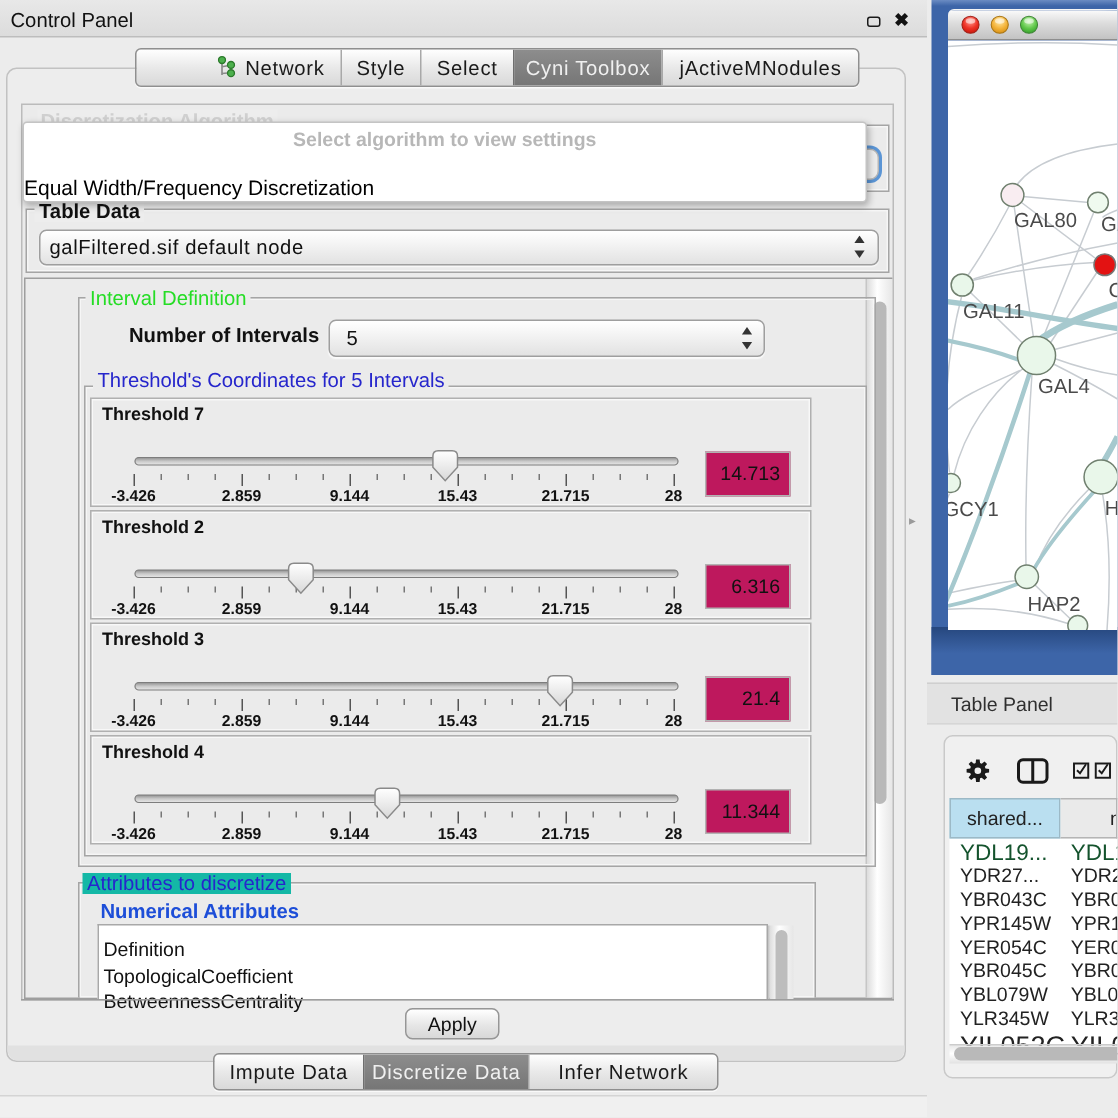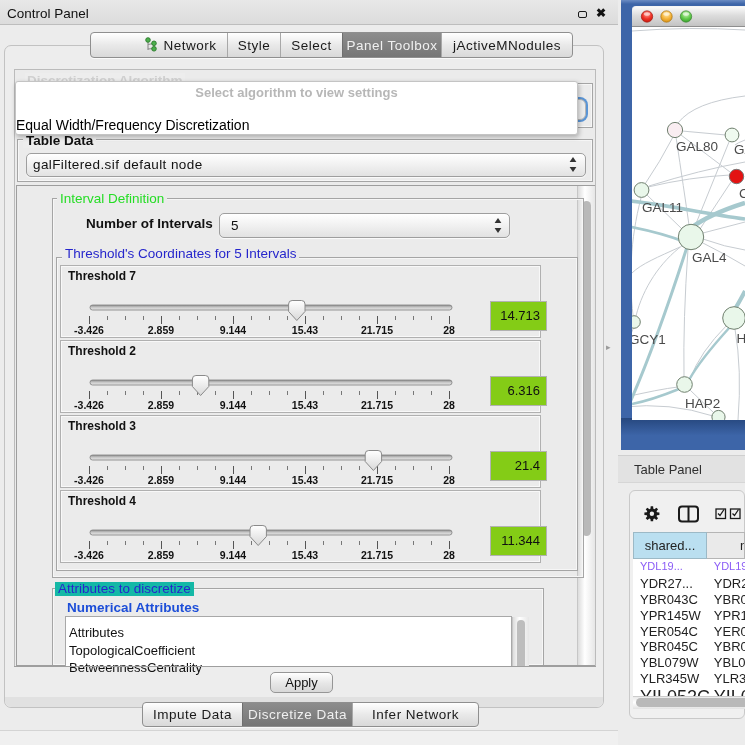--- a/index.html
+++ b/index.html
@@ -9,21 +9,21 @@
   .gb{position:absolute;border:1px solid #a5a5a5;box-shadow:inset 0 0 0 1px #f6f6f6;}
   .gblabel{position:absolute;background:#ededed;padding:0 3px;font-size:13.5px;line-height:14px;}
   .combo{position:absolute;border:1px solid #9e9e9e;border-radius:5px;background:linear-gradient(#ffffff,#f2f2f2 45%,#e2e2e2);box-shadow:0 1px 1px rgba(255,255,255,.8);}
   .combotext{position:absolute;font-size:13.5px;letter-spacing:0.4px;color:#111;}
   .tabbar{position:absolute;display:flex;border:1px solid #8f8f8f;border-radius:4px;background:linear-gradient(#ffffff,#e9e9e9 50%,#d9d9d9);overflow:hidden;box-shadow:0 1px 0 rgba(255,255,255,.7);}
   .tab{height:100%;display:flex;align-items:center;justify-content:center;font-size:13.5px;letter-spacing:0.5px;color:#1a1a1a;border-left:1px solid #a8a8a8;box-sizing:border-box;}
   .tab:first-child{border-left:none;}
   .tabsel{background:linear-gradient(#8d8d8d,#767676);color:#f0f0f0;border-left:1px solid #6f6f6f;}
   .thbox{position:absolute;left:60px;width:479px;height:71px;border:1px solid #b0b0b0;box-shadow:inset 0 0 0 1px #f8f8f8;background:#ebebeb;}
   .thlabel{position:absolute;left:7px;top:3px;font-size:12px;font-weight:bold;color:#111;}
-  .valfield{position:absolute;left:429px;top:35px;width:49px;height:28px;border:1px solid #b2b2b2;background:#84cc16;font-size:13px;color:#111;text-align:right;line-height:28px;padding-right:6px;box-sizing:content-box;}
+  .valfield{position:absolute;left:409px;top:35px;width:49px;height:28px;border:1px solid #b2b2b2;background:#be185d;font-size:13px;color:#111;text-align:right;line-height:28px;padding-right:6px;box-sizing:content-box;}
   .vsbtrack{position:absolute;background:linear-gradient(to right,#dcdcdc,#ffffff 40%,#e6e6e6);border-left:1px solid #c6c6c6;}
   .item{font-size:13px;color:#111;line-height:14px;}
 </style>
 </head>
 <body>
 <div id="root">
 
   <div class="abs" style="left:0;top:0;width:618px;height:25px;background:linear-gradient(#e8e8e8,#dcdcdc);border-bottom:1px solid #bdbdbd;box-sizing:border-box;"></div>
   <div class="abs" style="left:7px;top:6px;font-size:13.5px;color:#111;">Control Panel</div>
   <div class="abs" style="left:578px;top:11px;width:7px;height:5px;border:1.6px solid #1a1a1a;border-radius:2px;"></div>
@@ -45,21 +45,21 @@
     <div class="tab" style="width:92px;">
       <svg width="13" height="16" viewBox="0 0 13 16" style="margin-right:5px;">
         <path d="M3 3 L3 13 M3 7.5 L8.5 6.5 M3 12 L8.5 11.5" stroke="#8a8a8a" stroke-width="1.1" fill="none"></path>
         <circle cx="3" cy="3" r="2.3" fill="#4db04d" stroke="#2c7a2c" stroke-width="0.9"></circle>
         <circle cx="9" cy="6.3" r="2.3" fill="#4db04d" stroke="#2c7a2c" stroke-width="0.9"></circle>
         <circle cx="9" cy="11.8" r="2.3" fill="#4db04d" stroke="#2c7a2c" stroke-width="0.9"></circle>
       </svg>
       Network</div>
     <div class="tab" style="width:53px;">Style</div>
     <div class="tab" style="width:62px;">Select</div>
-    <div class="tab tabsel" style="width:99px;">Panel Toolbox</div>
+    <div class="tab tabsel" style="width:99px;">Cyni Toolbox</div>
     <div class="tab" style="width:131px;">jActiveMNodules</div>
   </div>
 
   <div class="gb" style="left:17px;top:83px;width:574px;height:43px;"></div>
   <div class="abs" style="left:25px;top:73px;font-size:13.5px;font-weight:bold;color:#d0d0d0;background:#ededed;padding:0 2px;">Discretization Algorithm</div>
   <div class="abs" style="left:559px;top:99px;width:25px;height:19px;border-radius:6px;background:#ececec;border:1px solid #b5b5b5;box-shadow:0 0 0 2px #5b95d5;"></div>
 
   <div class="gb" style="left:17px;top:139px;width:574px;height:41px;"></div>
   <div class="gblabel" style="left:23px;top:134px;font-weight:bold;color:#111;">Table Data</div>
   <div class="combo" style="left:26px;top:153px;width:558px;height:22px;"></div>
@@ -265,21 +265,21 @@
         <text x="378.0" y="39" font-size="10.5" font-weight="bold" fill="#111" text-anchor="middle" font-family="Liberation Sans">28</text>
       <path d="M179.0,9 Q179.0,5.5 182.5,5.5 L191.9,5.5 Q195.4,5.5 195.4,9 L195.4,16.5 L187.2,25.5 L179.0,16.5 Z" fill="url(#thg3)" stroke="#8a8a8a" stroke-width="1"></path>
     </svg>
     <div class="valfield">11.344</div>
   </div>
 
   <div class="gb" style="left:52px;top:588px;width:490px;height:76px;border-bottom:none;"></div>
   <div class="gblabel" style="left:55px;top:582px;color:#2626cc;background:#14b8a6;">Attributes to discretize</div>
   <div class="abs" style="left:67px;top:600px;font-size:13.5px;font-weight:bold;color:#1d4ed8;">Numerical Attributes</div>
   <div class="abs" style="left:65px;top:616px;width:447px;height:50px;background:#fff;border:1px solid #a8a8a8;border-bottom:none;box-sizing:border-box;">
-    <div class="item" style="position:absolute;left:3px;top:9px;">Attributes</div>
+    <div class="item" style="position:absolute;left:3px;top:9px;">Definition</div>
     <div class="item" style="position:absolute;left:3px;top:26.5px;">TopologicalCoefficient</div>
     <div class="item" style="position:absolute;left:3px;top:44px;">BetweennessCentrality</div>
   </div>
   <div class="vsbtrack" style="left:512px;top:617px;width:16px;height:49px;"></div>
   <div class="abs" style="left:517px;top:620px;width:8px;height:46px;background:#bdbdbd;border-radius:4px 4px 0 0;"></div>
 
   <div class="abs" style="left:14px;top:666px;width:582px;height:1px;background:#9e9e9e;"></div>
 
   <div class="abs" style="left:270px;top:672px;width:63px;height:21px;border:1px solid #969696;border-radius:5px;background:linear-gradient(#ffffff,#e6e6e6 55%,#d8d8d8);box-sizing:border-box;text-align:center;font-size:13px;color:#111;line-height:19px;">Apply</div>
 
@@ -400,21 +400,21 @@
       <rect x="73" y="4" width="9.5" height="9.5"></rect>
       <path d="M75 8.5 L77 10.5 L81 4.5"></path>
       <rect x="87.5" y="4" width="9.5" height="9.5"></rect>
       <path d="M89.5 8.5 L91.5 10.5 L95.5 4.5"></path>
     </g>
   </svg>
 
   <div class="abs" style="left:633px;top:532px;width:112px;height:164px;background:#ffffff;overflow:hidden;"></div>
   <div class="abs" style="left:633px;top:532px;width:74px;height:27px;background:#badff0;border:1px solid #9cb9c6;box-sizing:border-box;text-align:center;font-size:13px;color:#222;line-height:25px;">shared...</div>
   <div class="abs" style="left:707px;top:532px;width:38px;height:27px;background:#eaeaea;border:1px solid #b5b5b5;border-left:none;box-sizing:border-box;font-size:13px;color:#222;line-height:25px;padding-left:33px;overflow:hidden;">n</div>
-  <div class="abs" style="left:633px;top:560.0px;width:112px;height:15.9px;overflow:hidden;font-size:11px;color:#8b5cf6;">
+  <div class="abs" style="left:633px;top:560.0px;width:112px;height:15.9px;overflow:hidden;font-size:15px;color:#14532d;">
       <span style="position:absolute;left:7px;">YDL19...</span>
       <span style="position:absolute;left:80.8px;white-space:nowrap;">YDL194W</span>
     </div>
 <div class="abs" style="left:633px;top:575.9px;width:112px;height:15.9px;overflow:hidden;font-size:13px;color:#222;">
       <span style="position:absolute;left:7px;">YDR27...</span>
       <span style="position:absolute;left:80.8px;white-space:nowrap;">YDR277C</span>
     </div>
 <div class="abs" style="left:633px;top:591.7px;width:112px;height:15.9px;overflow:hidden;font-size:13px;color:#222;">
       <span style="position:absolute;left:7px;">YBR043C</span>
       <span style="position:absolute;left:80.8px;white-space:nowrap;">YBR043C</span>

